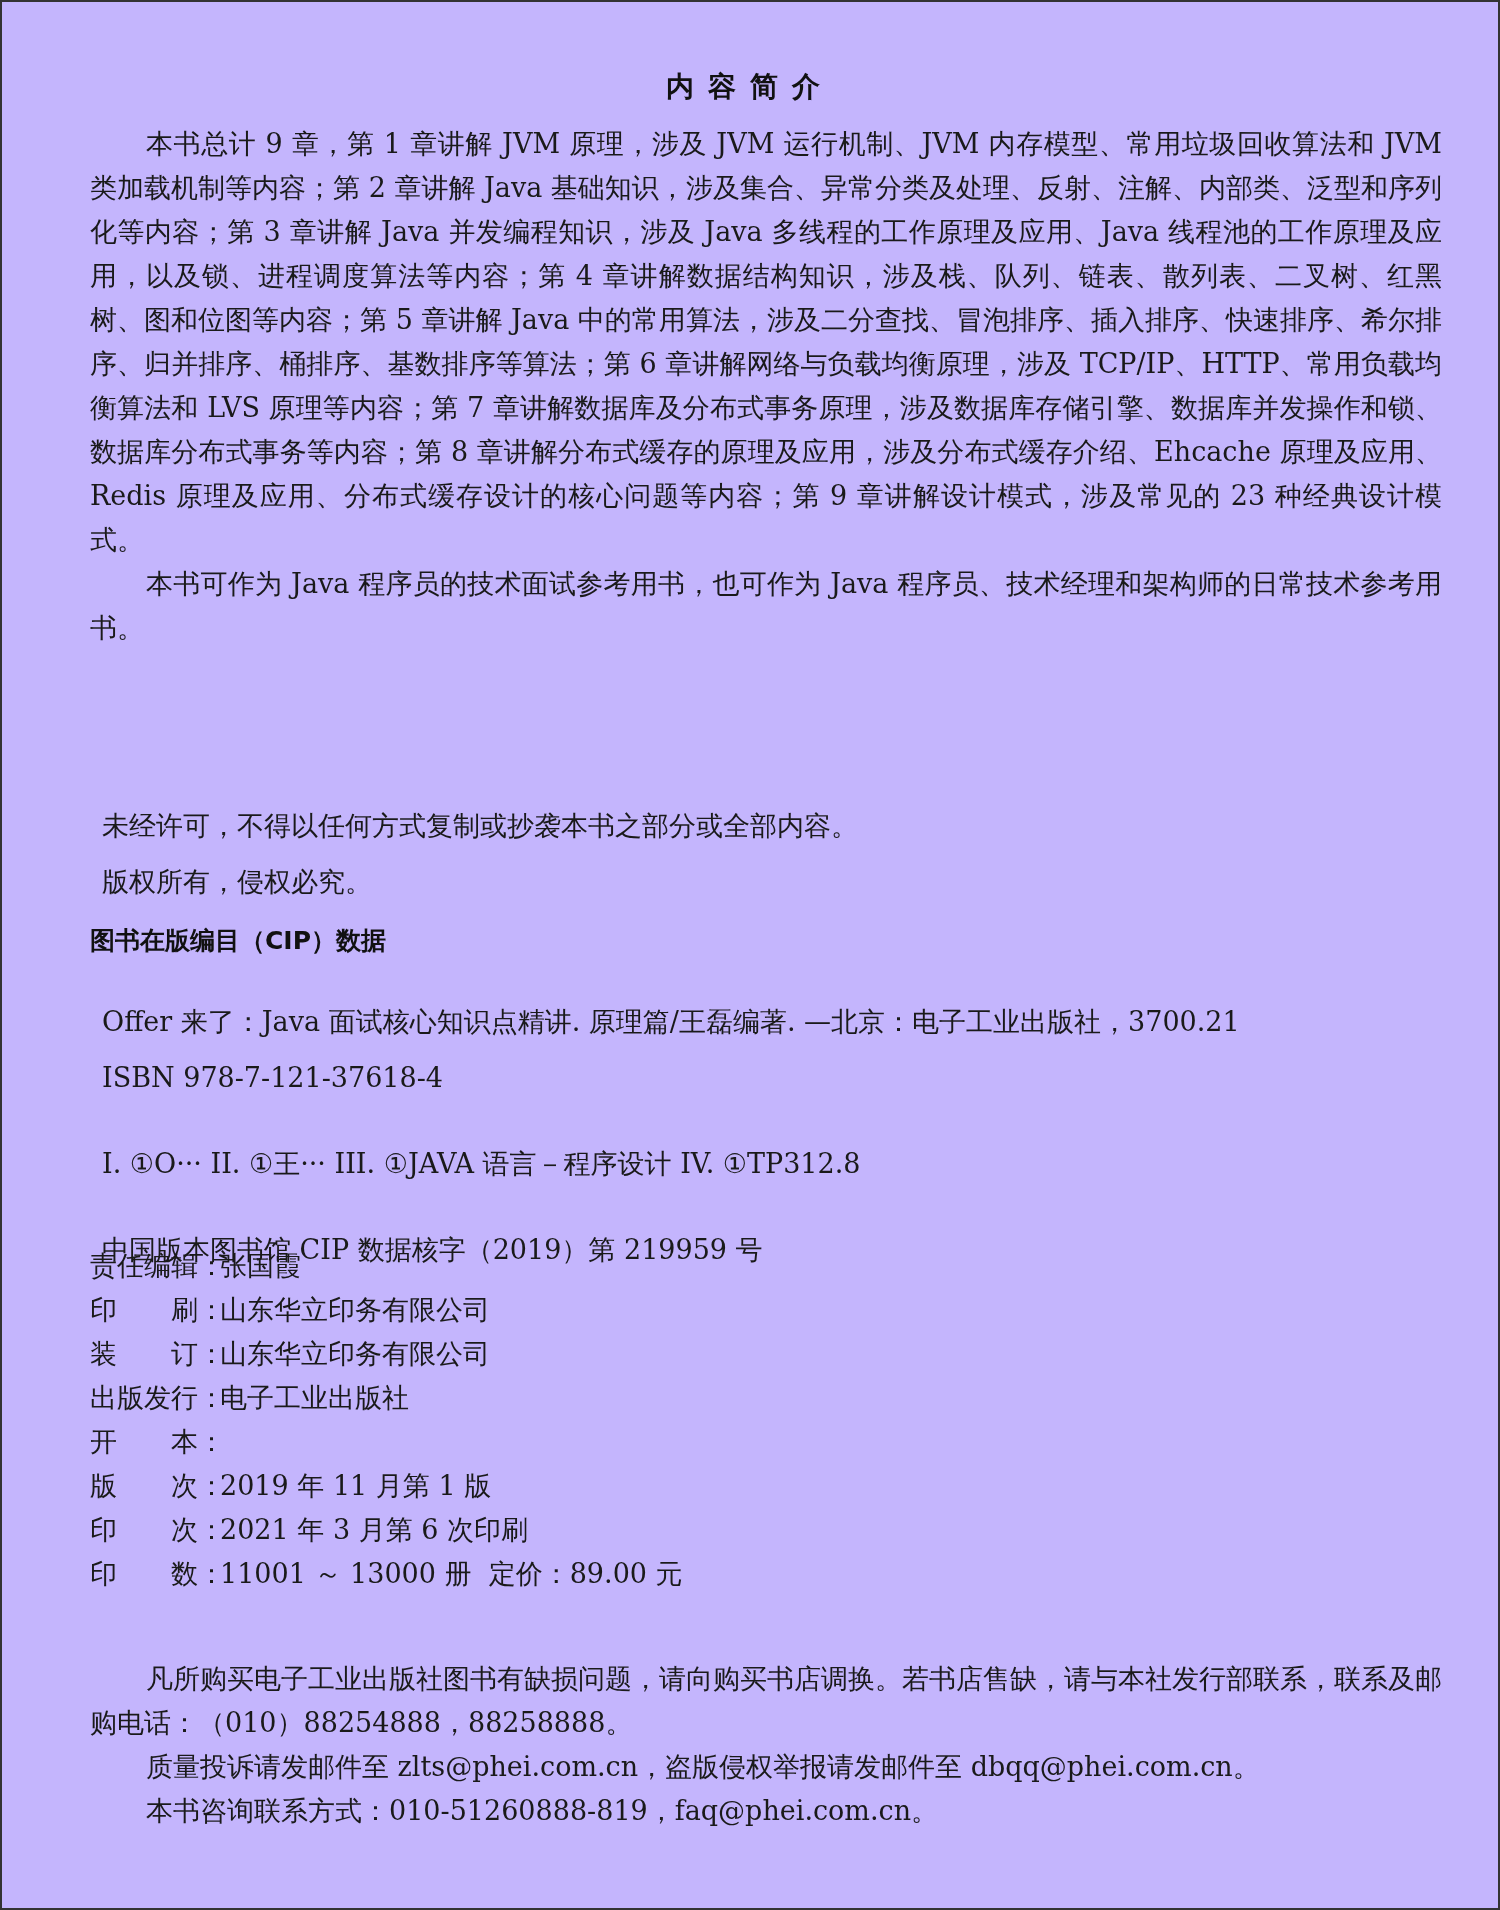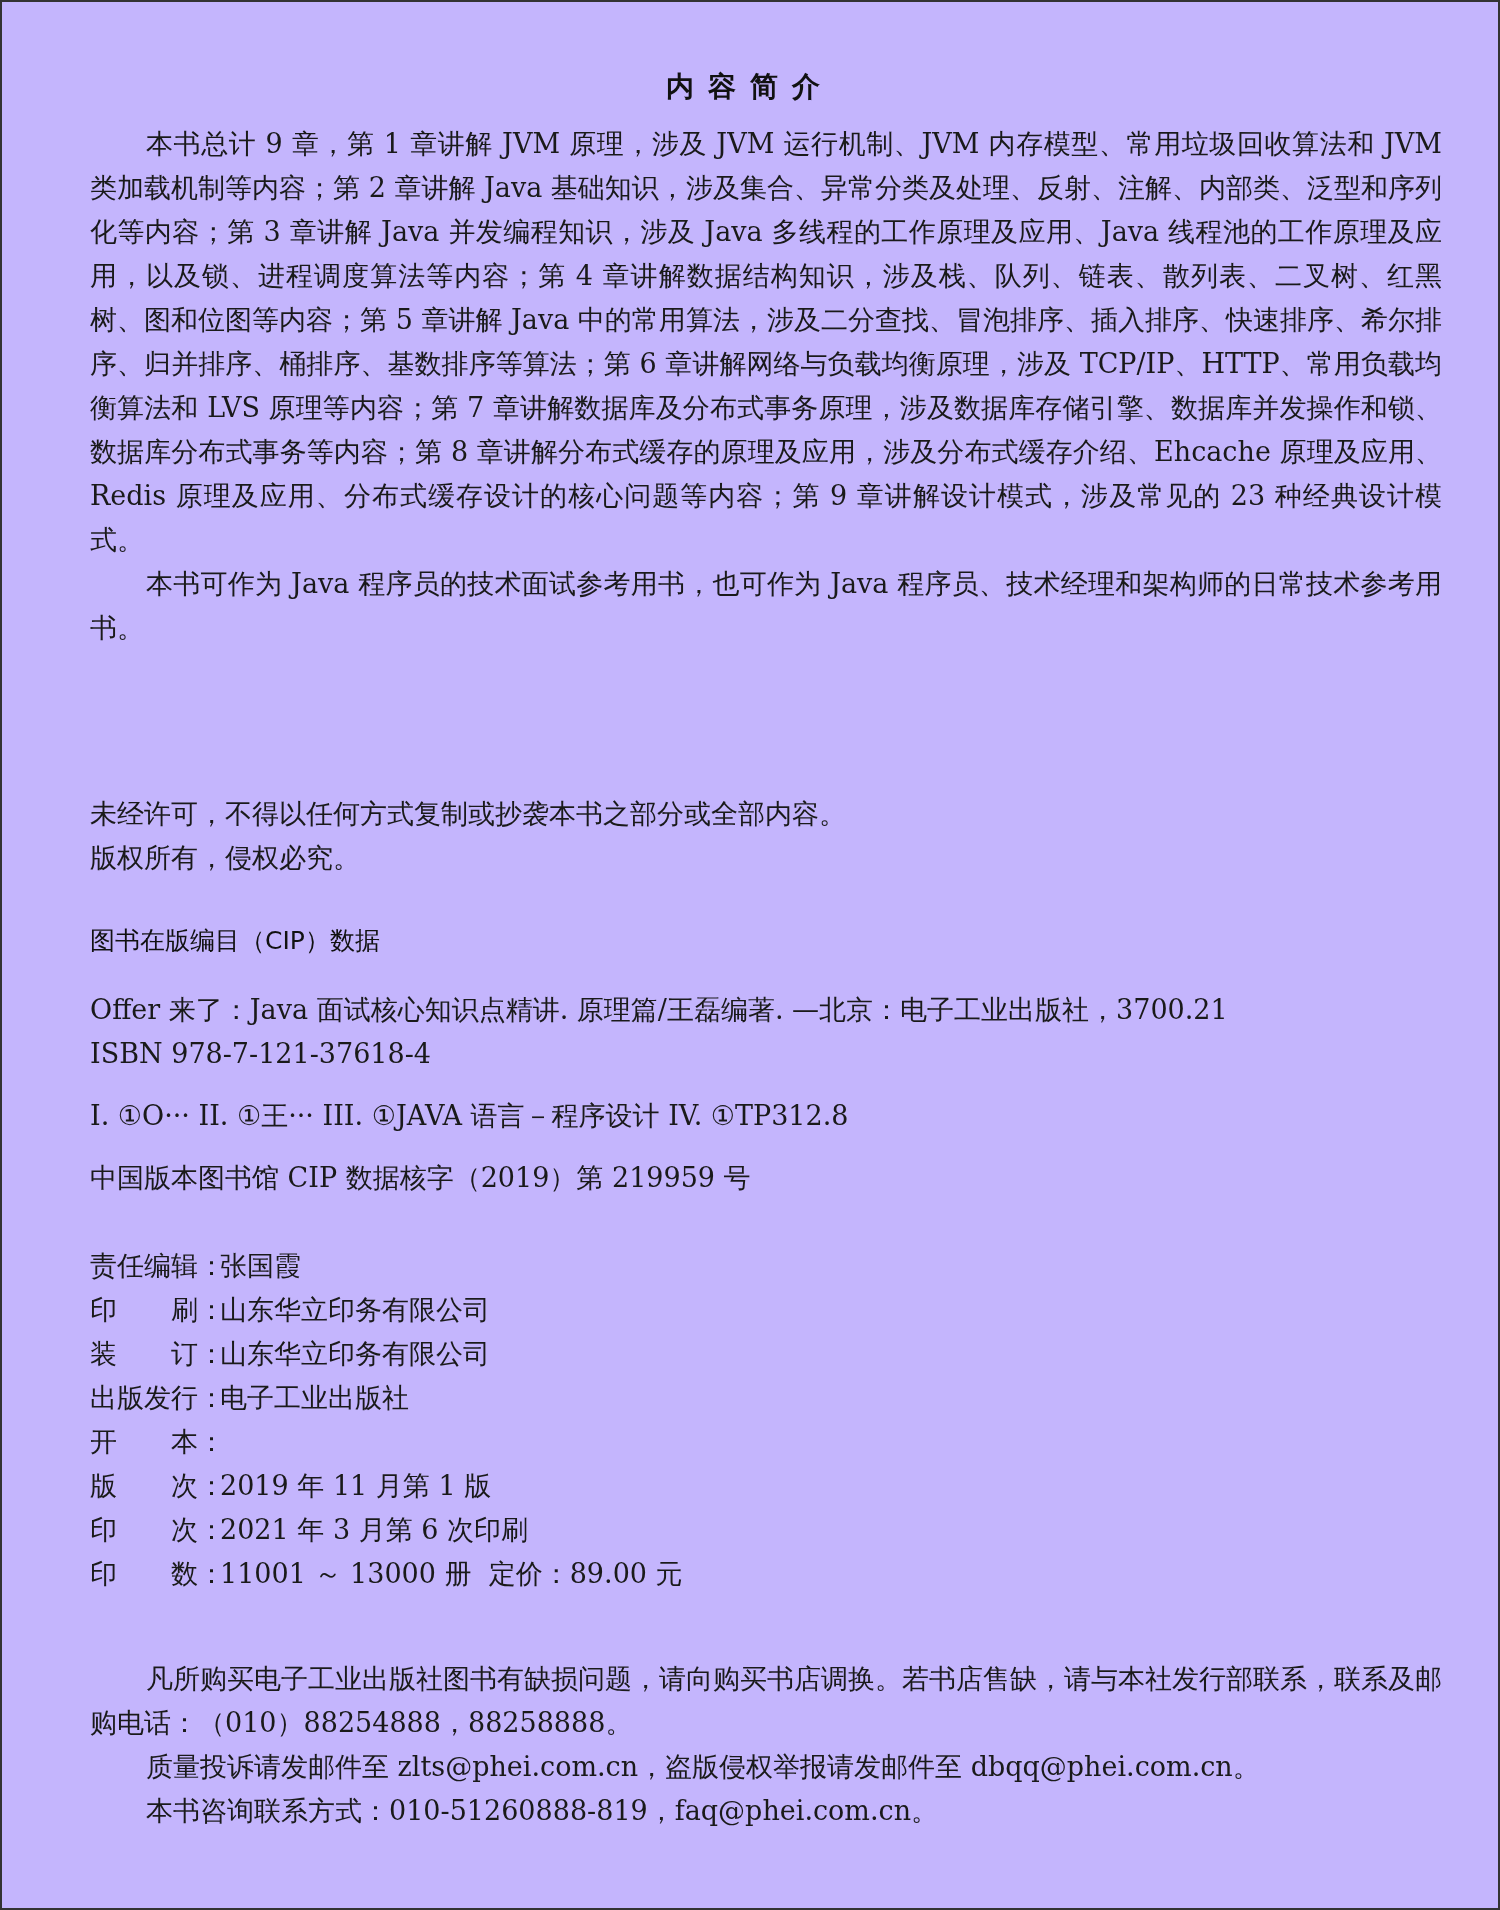--- a/index.html
+++ b/index.html
@@ -19,27 +19,27 @@
     text-align: center; font-size: 28px; letter-spacing: 14px;
     font-family: "DejaVu Sans", "Liberation Sans", sans-serif;
     font-weight: bold; color: #111;
   }
   .block {
     position: absolute; left: 88px; width: 1352px;
     font-size: 27px; line-height: 44px; color: #1a1a1a;
     text-align: justify;
   }
   .para { margin: 0; text-indent: 56px; }
-  .plain { margin: 0; }
+  .plain { margin: 12px; }
   .intro { top: 120px; }
   .rights { top: 790px; }
   .cip-heading {
     position: absolute; top: 922px; left: 88px;
     font-family: "DejaVu Sans", "Liberation Sans", sans-serif;
-    font-weight: normal; font-size: 25px; color: #111;
+    font-weight: bold; font-size: 25px; color: #111;
   }
   .cip { top: 986px; }
   .cip .gap { height: 18px; }
   .colophon {
     position: absolute; top: 1242px; left: 88px; width: 1000px;
     font-size: 27px; line-height: 44px;
   }
   .row { display: flex; white-space: pre; }
   .lab { display: inline-flex; justify-content: space-between; width: 108px; }
   .colon { width: 22px; display: inline-block; }

